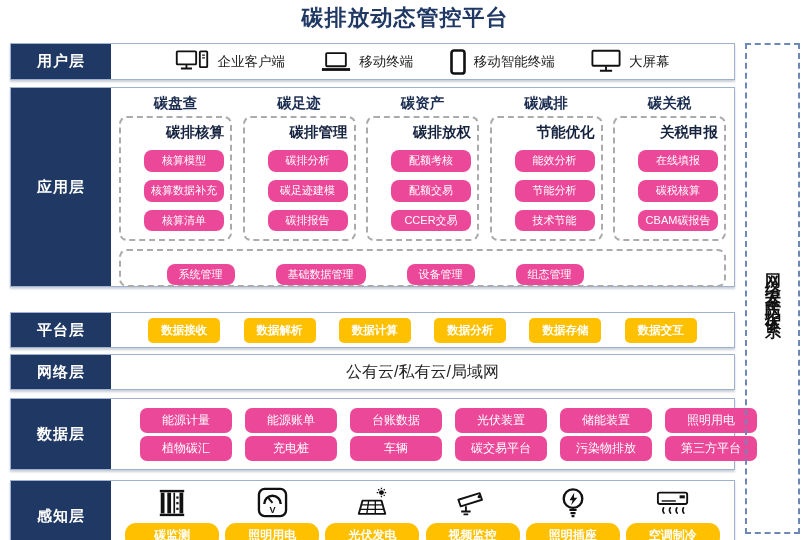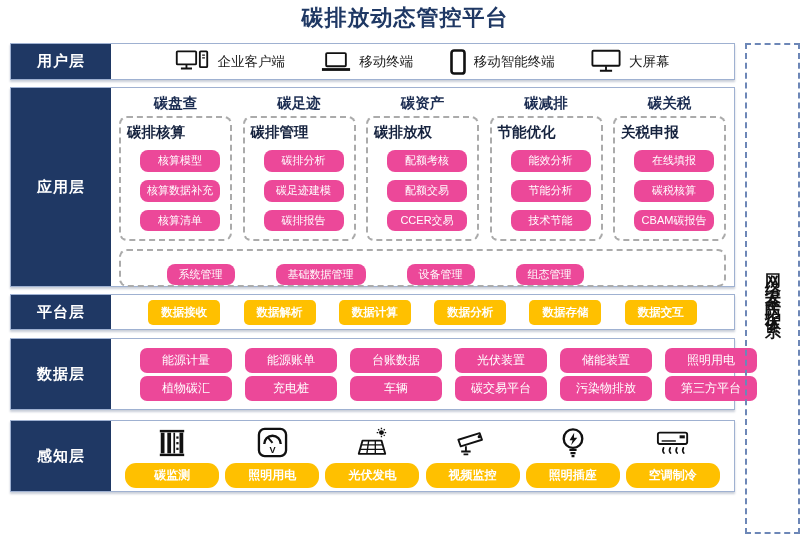--- a/index.html
+++ b/index.html
@@ -15,37 +15,37 @@
   .layer-row { display:flex; background:#fff; border:1px solid #9FB1D1;
                box-shadow:0 1.5px 2px rgba(40,60,100,.25); }
   .layer-label { width:100px; flex:0 0 100px; background:#1F3864; color:#fff;
                  font-weight:bold; font-size:15px; display:flex; align-items:center;
                  justify-content:center; letter-spacing:1px; }
   .layer-content { flex:1; position:relative; }
 
   
   .row-user     { height:37px; }
   .row-app      { height:200px; margin-top:7px; }
-  .row-platform { height:36px; margin-top:7px; }
+  .row-platform { height:36px; margin-top:25px; }
   .row-network  { height:36px; margin-top:6px; }
   .row-data     { height:72px; margin-top:8px; }
   .row-sensing  { height:72px; margin-top:10px; }
 
   
   .user-items { height:100%; display:flex; align-items:center; justify-content:space-evenly; padding:0 28px; }
   .user-item { display:flex; align-items:center; gap:8px; }
   .user-item .lbl { font-size:13.5px; color:#1a1a1a; }
   .icon svg { display:block; }
 
   
   .app-cols { display:flex; justify-content:space-between; padding:6px 8px 0 8px; }
   .app-col { width:113px; display:flex; flex-direction:column; align-items:center; }
   .app-col-title { font-size:14.5px; font-weight:bold; color:#1C2D52; margin-bottom:3px; }
   .dash-box { width:100%; border:2px dashed #ABABAB; border-radius:8px; padding:5px 6px 8px;
-              display:flex; flex-direction:column; align-items:flex-start; gap:8px; }
+              display:flex; flex-direction:column; align-items:flex-end; gap:8px; }
   .dash-subtitle { font-size:14.5px; font-weight:bold; color:#16233F; }
   .btn-navy { background:#ec4899; color:#fff; border-radius:8px; font-size:11px;
               padding:4px 6px; min-width:80px; text-align:center; line-height:1.25;
               white-space:nowrap;margin-left:13px; }
   .app-common { margin:8px 8px 0 8px; border:2px dashed #ABABAB; border-radius:8px;
                 height:38px; display:flex; align-items:flex-end; justify-content:center;
                 gap:28px; padding-right:108px; }
   .app-common .btn-navy { min-width:64px; padding:4px 12px; }
 
   
@@ -203,20 +203,26 @@
           <div class="btn-yellow">数据接收</div>
           <div class="btn-yellow">数据解析</div>
           <div class="btn-yellow">数据计算</div>
           <div class="btn-yellow">数据分析</div>
           <div class="btn-yellow">数据存储</div>
           <div class="btn-yellow">数据交互</div>
         </div>
       </div>
     </div>
 
+    <div class="layer-row row-network">
+      <div class="layer-label">网络层</div>
+      <div class="layer-content">
+        <div class="network-text">公有云/私有云/局域网</div>
+      </div>
+    </div>
 
     <div class="layer-row row-data">
       <div class="layer-label">数据层</div>
       <div class="layer-content">
         <div class="data-grid">
           <div class="btn-navy data">能源计量</div>
           <div class="btn-navy data">能源账单</div>
           <div class="btn-navy data">台账数据</div>
           <div class="btn-navy data">光伏装置</div>
           <div class="btn-navy data">储能装置</div>

